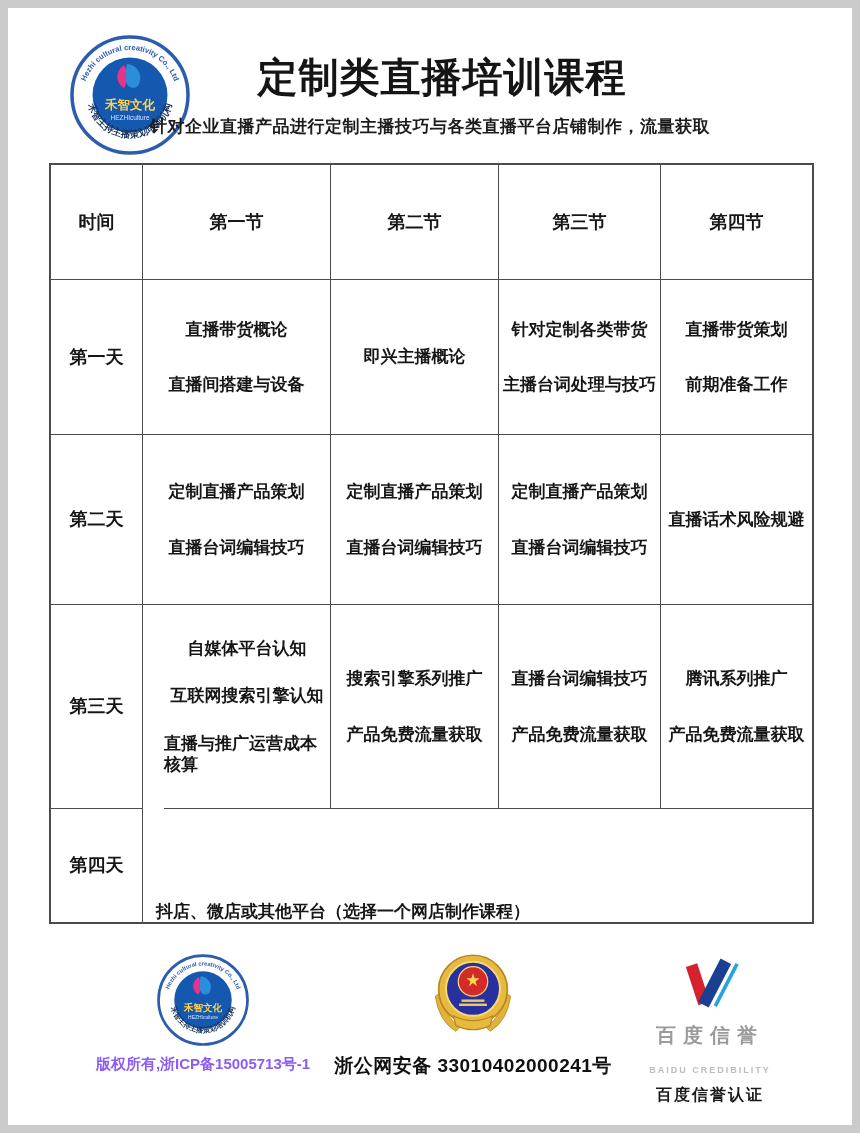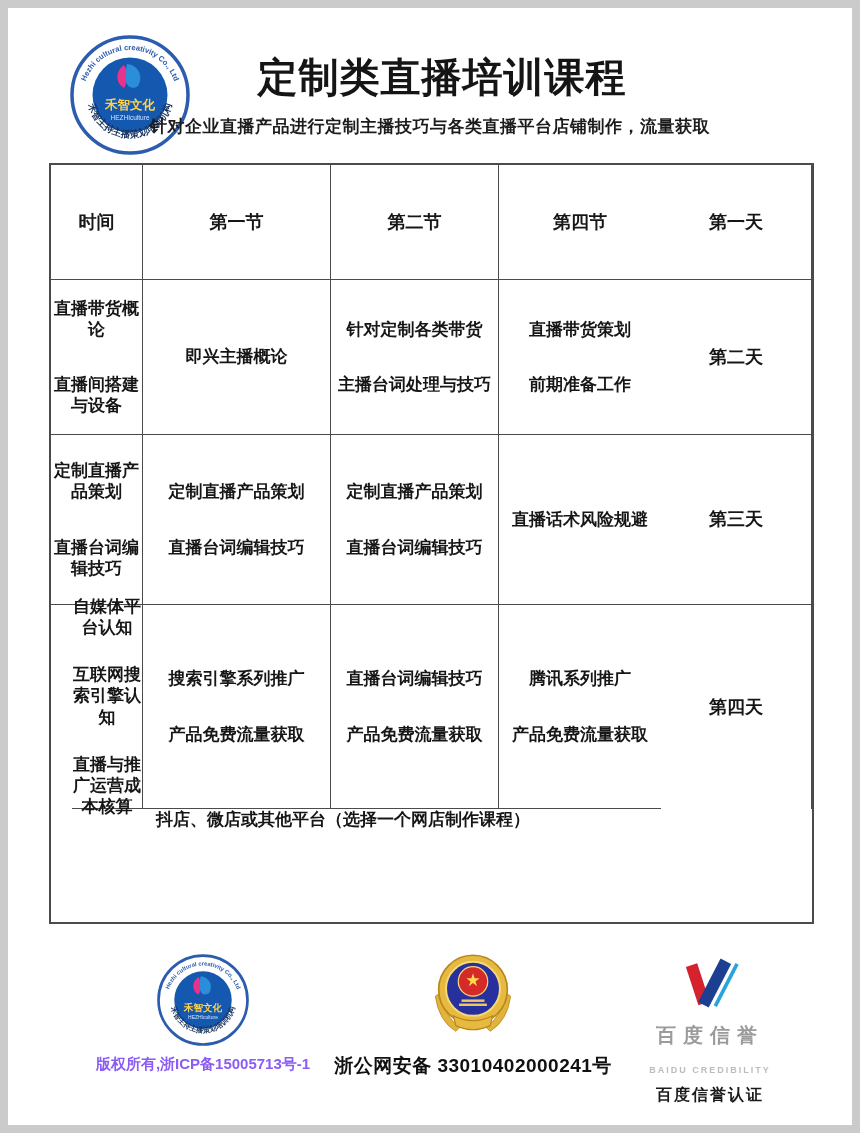--- a/index.html
+++ b/index.html
@@ -27,30 +27,30 @@
     display:grid;
     grid-template-columns:92px 188px 168px 162px 151px;
     grid-template-rows:115px 155px 170px 204px 113px;
     border:2px solid #4b4b4b;
   }
   .cell{
     border-right:1px solid #4b4b4b;
     border-bottom:1px solid #4b4b4b;
     display:flex;flex-direction:column;align-items:center;justify-content:center;
     font-weight:bold;color:#161616;font-size:17px;
-    text-align:center;gap:34px;line-height:1.25;
+    text-align:left;gap:34px;line-height:1.25;
   }
   .cell.hdr{font-size:18px;}
   .cell.day{font-size:18px;}
   .cell.gap3{gap:26px;margin-left:21px;}
   .cell.last-col{border-right:none;}
   .cell.last-row{border-bottom:none;}
   .cell.span4{
     grid-column:2 / 6;
-    align-items:flex-start;justify-content:flex-start;
+    align-items:flex-start;justify-content:flex-end;
     padding-left:13px;text-align:left;
   }
   
   .foot-col{position:absolute;text-align:center;}
   .foot-col .logo-slot{display:flex;align-items:center;justify-content:center;}
   .copyright-text{font-size:15px;color:#8b5cf6;font-weight:bold;margin-top:8px;}
   .police-text{font-size:19px;color:#111;font-weight:bold;margin-top:10px;letter-spacing:0.5px;}
   .baidu-cn{font-size:20px;color:#9b9b9b;font-weight:bold;letter-spacing:7px;margin-top:4px;}
   .baidu-en{font-size:9px;color:#bcbcbc;font-weight:bold;letter-spacing:2px;margin-top:16px;}
   .baidu-caption{font-size:16px;color:#1a1a1a;font-weight:bold;letter-spacing:2px;margin-top:10px;}
@@ -84,20 +84,21 @@
   <div class="title-block">
     <div class="page-title">定制类直播培训课程</div>
     <div class="page-subtitle">针对企业直播产品进行定制主播技巧与各类直播平台店铺制作，流量获取</div>
   </div>
 
   <div class="sched">
 
     <div class="cell hdr">时间</div>
     <div class="cell hdr">第一节</div>
     <div class="cell hdr">第二节</div>
+    <div class="cell hdr">第三节</div>
     <div class="cell hdr last-col">第四节</div>
 
     <div class="cell day">第一天</div>
     <div class="cell">
       <span>直播带货概论</span>
       <span>直播间搭建与设备</span>
     </div>
     <div class="cell">
       <span>即兴主播概论</span>
     </div>

